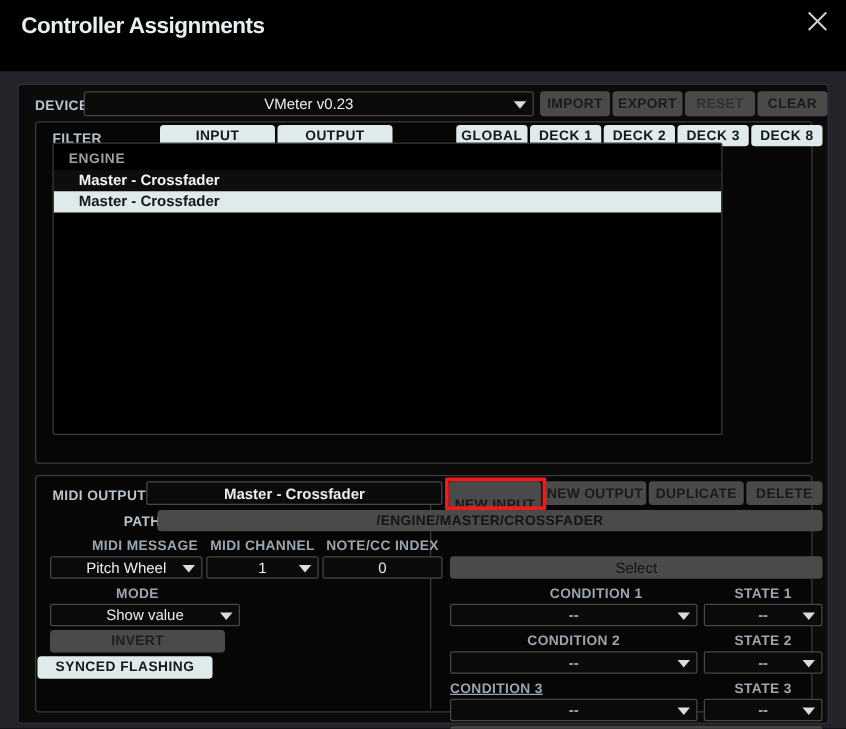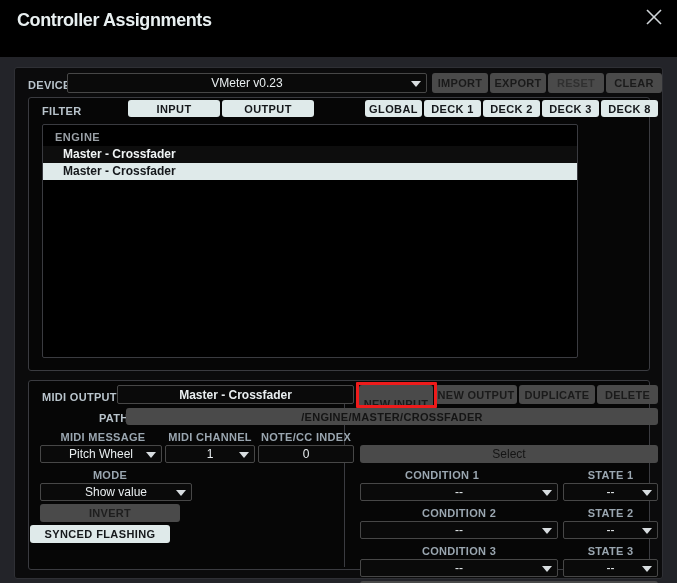--- a/index.html
+++ b/index.html
@@ -101,21 +101,21 @@
     position: absolute;
     border: 1px solid #3a3b40;
     border-radius: 3px;
     background: #060606;
   }
 
   
   #filter-group { left: 13px; top: 29px; width: 622px; height: 274px; }
 
   .listbox {
-    position: absolute; left: 13px; top: 26px;
+    position: absolute; left: 13px; top: 16px;
     width: 536px; height: 234px;
     background: #000000;
     border: 1px solid #3a3b40;
     border-radius: 2px;
     overflow: hidden;
   }
   .list-head {
     padding: 6px 0 3px 12px;
     font-size: 11px; font-weight: bold; color: #9aa0a6;
     letter-spacing: 0.5px;
@@ -239,21 +239,21 @@
         <span>DELETE</span>
       </div>
 
       <div class="redbox" style="left:327px;top:1px;width:81px;height:26px;"></div>
 
       <div class="lbl lbl-bright" style="position:absolute;left:70px;top:31px;">PATH</div>
       <div class="flatbtn" style="position:absolute;left:97px;top:27px;width:532px;height:17px;">
         <span style="font-size:11px;font-weight:bold;letter-spacing:0.3px;">/ENGINE/MASTER/CROSSFADER</span>
       </div>
 
-      <div class="lbl" style="position:absolute;left:13px;top:50px;width:122px;text-align:center;">MIDI MESSAGE</div>
+      <div class="lbl" style="position:absolute;left:26px;top:50px;width:122px;text-align:center;">MIDI MESSAGE</div>
       <div class="lbl" style="position:absolute;left:136px;top:50px;width:90px;text-align:center;">MIDI CHANNEL</div>
       <div class="lbl" style="position:absolute;left:229px;top:50px;width:96px;text-align:center;">NOTE/CC INDEX</div>
 
       <div class="field" style="position:absolute;left:11px;top:64px;width:122px;height:18px;">
         <span>Pitch Wheel</span>
         <span class="caret"></span>
       </div>
       <div class="field" style="position:absolute;left:136px;top:64px;width:90px;height:18px;">
         <span>1</span>
         <span class="caret"></span>
@@ -274,21 +274,21 @@
       </div>
 
       <div class="btn" style="position:absolute;left:11px;top:123px;width:140px;height:18px;color:#1e1e1e;">
         <span>INVERT</span>
       </div>
 
       <div class="tabbtn" style="position:absolute;left:1px;top:144px;width:140px;height:18px;">
         <span>SYNCED FLASHING</span>
       </div>
 
-      <div class="lbl" style="position:absolute;left:314px;top:88px;width:198px;text-align:center;">CONDITION 1</div>
+      <div class="lbl" style="position:absolute;left:349px;top:88px;width:198px;text-align:center;">CONDITION 1</div>
       <div class="lbl" style="position:absolute;left:534px;top:88px;width:95px;text-align:center;">STATE 1</div>
       <div class="field" style="position:absolute;left:331px;top:102px;width:198px;height:18px;">
         <span>--</span>
         <span class="caret"></span>
       </div>
       <div class="field" style="position:absolute;left:534px;top:102px;width:95px;height:18px;">
         <span>--</span>
         <span class="caret"></span>
       </div>
 
@@ -296,21 +296,21 @@
       <div class="lbl" style="position:absolute;left:534px;top:126px;width:95px;text-align:center;">STATE 2</div>
       <div class="field" style="position:absolute;left:331px;top:140px;width:198px;height:18px;">
         <span>--</span>
         <span class="caret"></span>
       </div>
       <div class="field" style="position:absolute;left:534px;top:140px;width:95px;height:18px;">
         <span>--</span>
         <span class="caret"></span>
       </div>
 
-      <div class="lbl" style="position:absolute;left:331px;top:164px;width:198px;text-align:center;">CONDITION 3</div>
+      <div class="lbl" style="position:absolute;left:331px;top:164px;width:198px;text-decoration:underline;">CONDITION 3</div>
       <div class="lbl" style="position:absolute;left:534px;top:164px;width:95px;text-align:center;">STATE 3</div>
       <div class="field" style="position:absolute;left:331px;top:178px;width:198px;height:18px;">
         <span>--</span>
         <span class="caret"></span>
       </div>
       <div class="field" style="position:absolute;left:534px;top:178px;width:95px;height:18px;">
         <span>--</span>
         <span class="caret"></span>
       </div>
 

